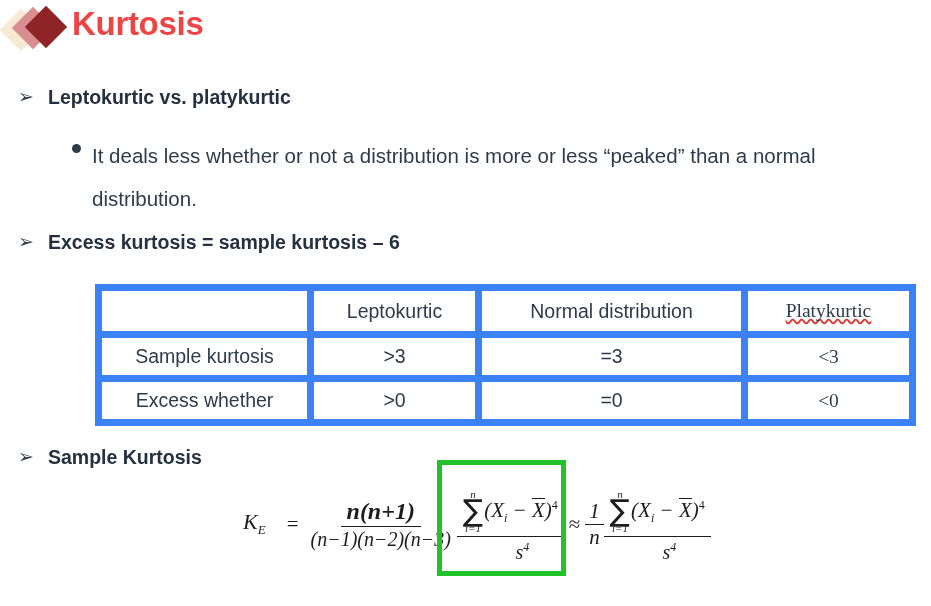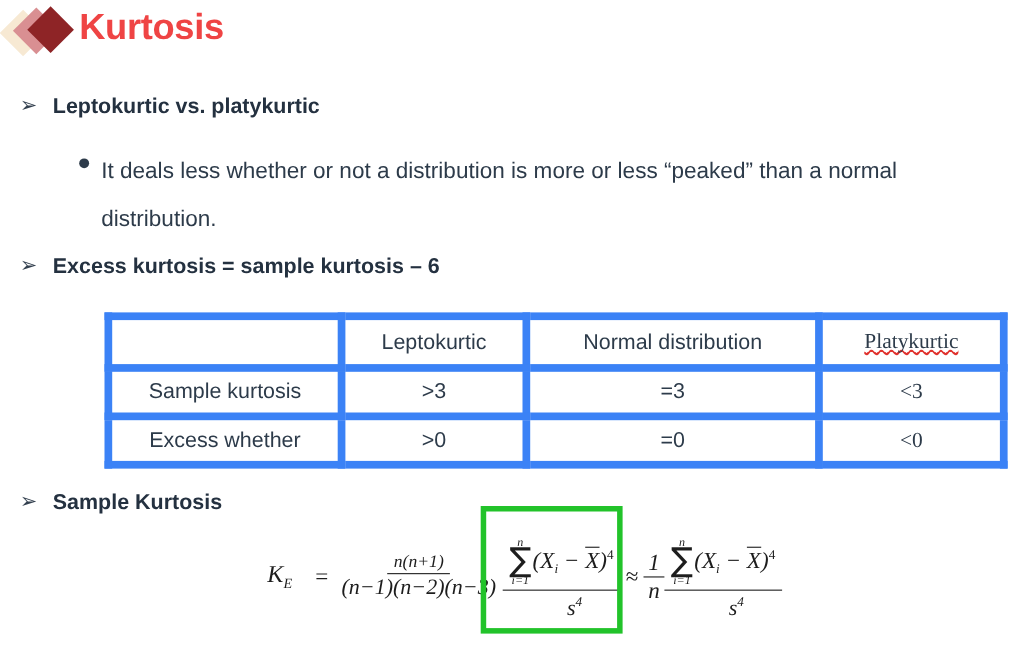--- a/index.html
+++ b/index.html
@@ -166,21 +166,21 @@
   }
   .frac > .num,
   .frac > .den {
     padding: 1px 6px;
     white-space: nowrap;
     text-align: center;
   }
   .frac > .num { border-bottom: 1.3px solid #1d1d1d; }
 
   .f-coef { font-size: 21px; }
-  .f-coef .num { font-size: 16px; }
+  .f-coef .num { font-size: 24px; font-weight: bold; }
   .f-coef .den { font-size: 20px; }
 
   .f-one-n { font-size: 21px; }
   .f-one-n .num,
   .f-one-n .den { padding: 0 4px; }
 
   .f-sum .num { padding-bottom: 2px; }
   .f-sum .den { font-size: 20px; padding-top: 3px; }
 
   .sum-expr {

